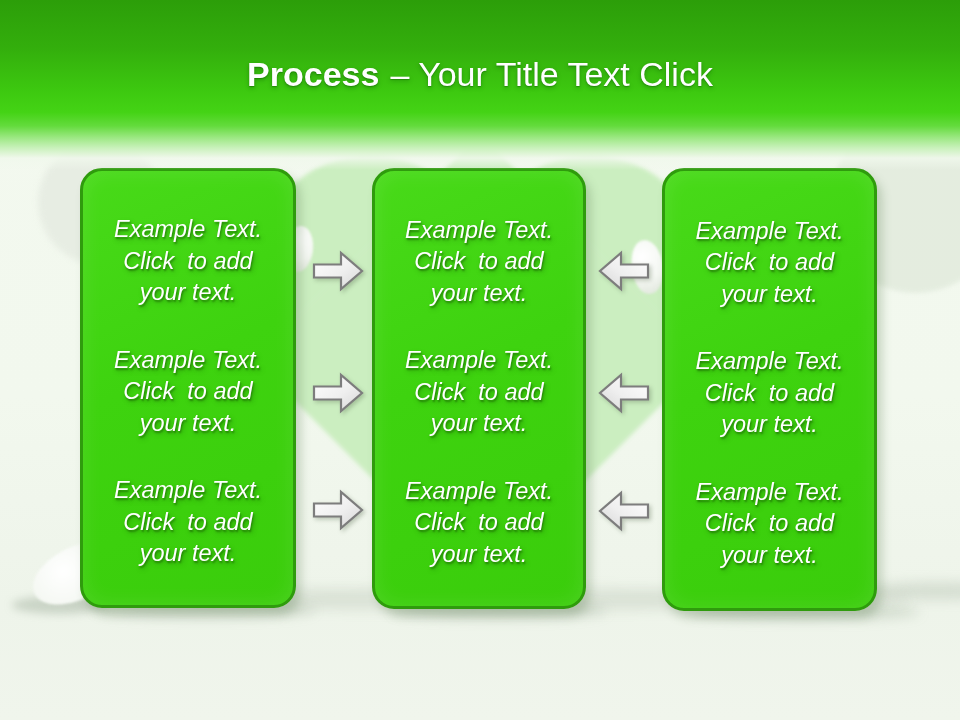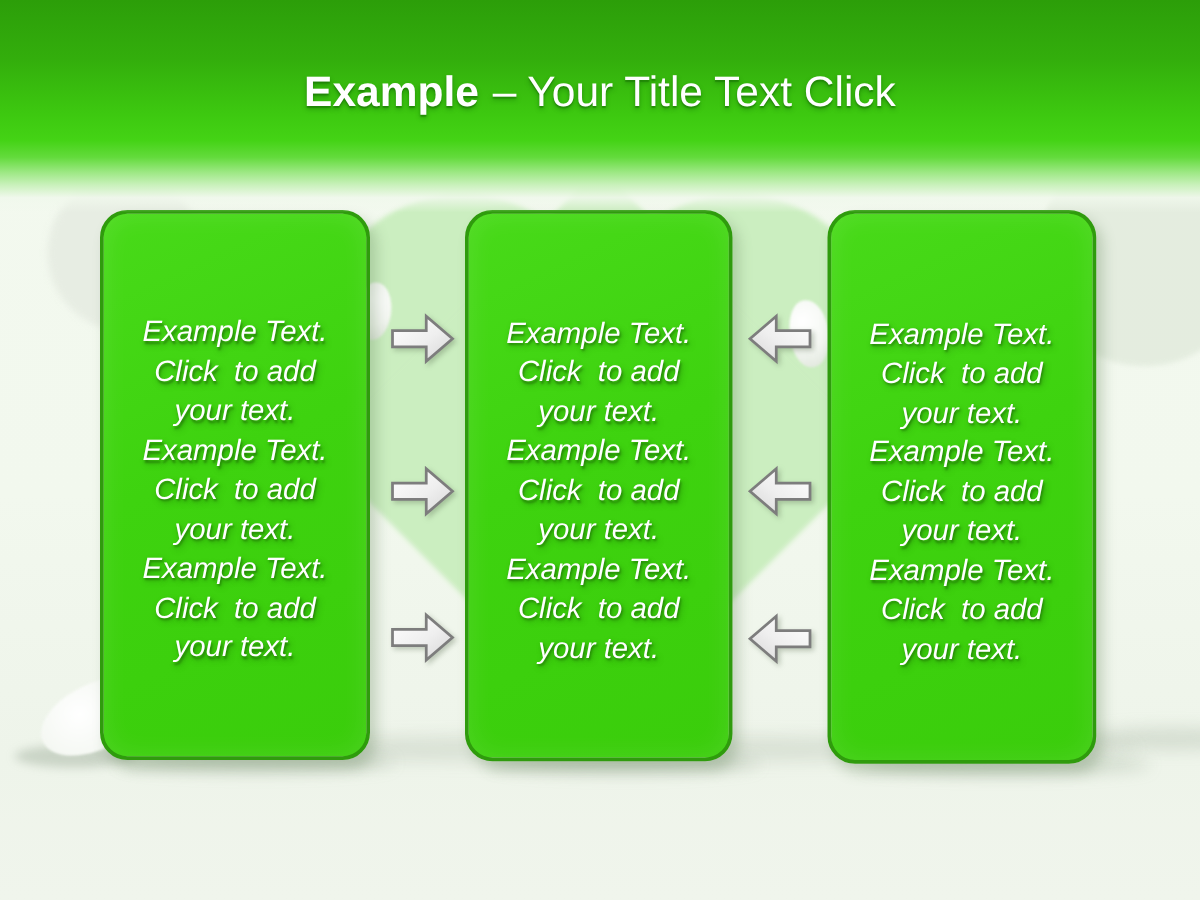--- a/index.html
+++ b/index.html
@@ -51,21 +51,21 @@
   .gs-2{left:392px;top:603px;width:215px;height:16px;}
   .gs-3{left:690px;top:604px;width:230px;height:16px;}
   .gs-right{left:862px;top:582px;width:150px;height:18px;background:rgba(140,155,135,.24);}
   .gs-foot{left:12px;top:596px;width:96px;height:18px;background:rgba(120,140,115,.30);filter:blur(4px);}
   
   .pbox{
     position:absolute;z-index:3;border:3px solid #2f9b0d;border-radius:22px;
     background:linear-gradient(155deg,#48da19 0%,#3ed30f 45%,#3acd0b 100%);
     box-shadow:5px 7px 10px rgba(95,128,85,.30), inset 0 0 22px rgba(255,255,255,.10);
     display:flex;flex-direction:column;justify-content:center;align-items:center;
-    box-sizing:border-box;padding-top:8px;cursor:pointer;
+    gap:36px;box-sizing:border-box;padding-top:8px;cursor:pointer;
   }
   .pbox.c1{left:80px;top:168px;width:216px;height:440px;}
   .pbox.c2{left:372px;top:168px;width:214px;height:441px;}
   .pbox.c3{left:662px;top:168px;width:215px;height:443px;}
   .tblock{
     font-style:italic;font-size:23.5px;line-height:31.5px;color:#ffffff;
     text-align:center;white-space:pre-wrap;
     text-shadow:1px 2px 2px rgba(23,92,3,.60),2px 3px 5px rgba(23,92,3,.35);
   }
   
@@ -165,16 +165,16 @@
       </svg>
   </div>
   <div class="arrow flip al3">
     <svg viewBox="0 0 52 42">
         <polygon points="2,14.5 29,14.5 29,3 50,21 29,39 29,27.5 2,27.5" fill="url(#agrad)" stroke="#7d7d7d" stroke-width="2.2"></polygon>
       </svg>
   </div>
 
   <div class="header"></div>
   <div class="title">
-    <span class="b">Example</span><span>– Your Title Text Click</span>
+    <span class="b">Process</span><span>– Your Title Text Click</span>
   </div>
 
 </div>
 
 </body></html>

